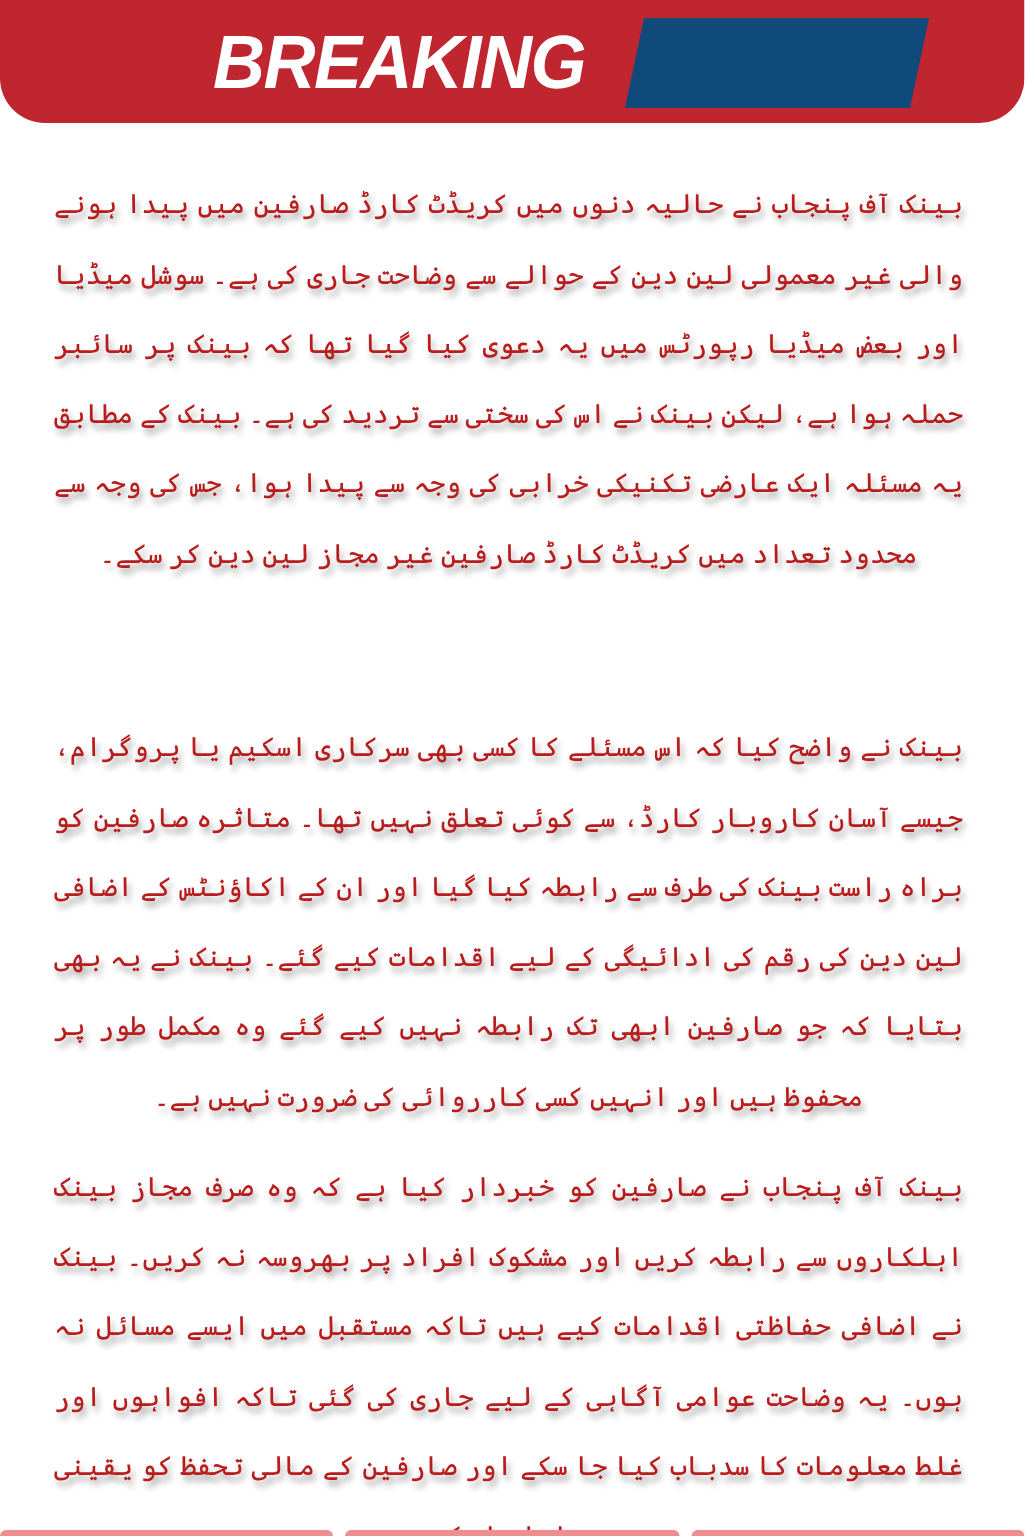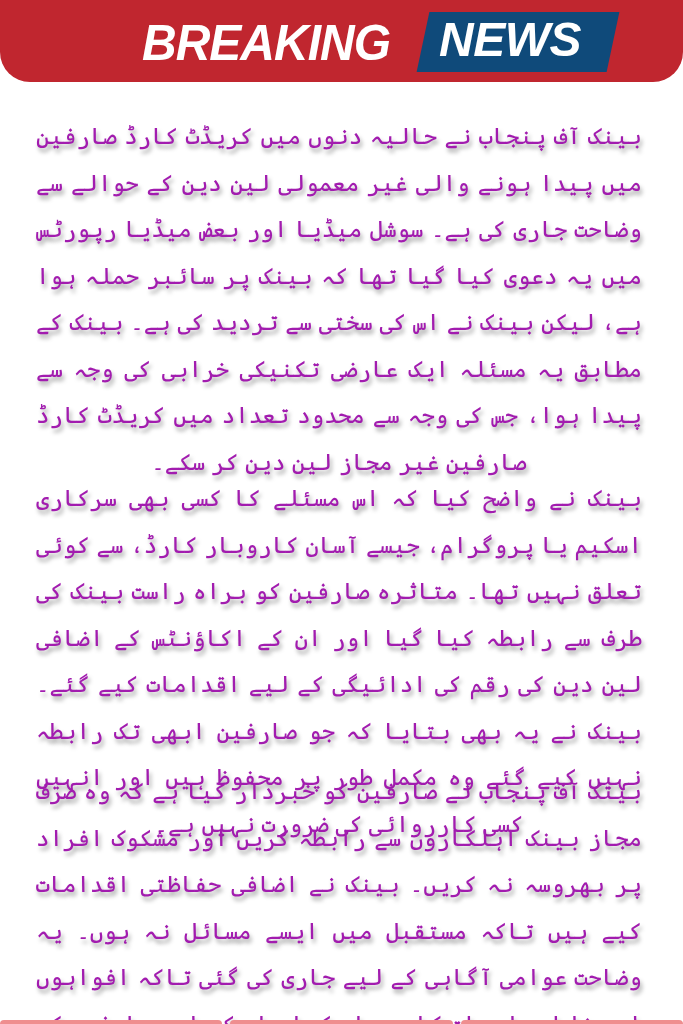--- a/index.html
+++ b/index.html
@@ -62,24 +62,24 @@
       letter-spacing: -0.5px;
       line-height: 1;
     }
     .article {
       position: absolute;
       left: 36px;
       width: 606px;
       direction: rtl;
       text-align: justify;
       text-align-last: center;
-      font-family: Liberation Sans, sans-serif;
-      font-size: 23px;
+      font-family: Liberation Serif, serif;
+      font-size: 18px;
       line-height: 46.5px;
-      color: #a21caf;
+      color: #b91c1c;
       text-shadow: 2px 4px 4px rgba(0,0,0,0.35);
       margin: 0;
     }
     .para-1 { top: 113px; }
     .para-2 { top: 475px; }
     .para-3 { top: 768px; }
 
     .bottom-tabs {
       position: absolute;
       left: 0;
@@ -96,21 +96,20 @@
       border-radius: 4px 4px 0 0;
     }
   </style>
 </head>
 <body>
 
 <div class="banner">
   <div class="banner-title">
     <span class="breaking-word">BREAKING</span>
     <div class="news-box"></div>
-    <span class="news-word">NEWS</span>
   </div>
 </div>
 
 <p class="article para-1" lang="ur">بینک آف پنجاب نے حالیہ دنوں میں کریڈٹ کارڈ صارفین میں پیدا ہونے والی غیر معمولی لین دین کے حوالے سے وضاحت جاری کی ہے۔ سوشل میڈیا اور بعض میڈیا رپورٹس میں یہ دعوی کیا گیا تھا کہ بینک پر سائبر حملہ ہوا ہے، لیکن بینک نے اس کی سختی سے تردید کی ہے۔ بینک کے مطابق یہ مسئلہ ایک عارضی تکنیکی خرابی کی وجہ سے پیدا ہوا، جس کی وجہ سے محدود تعداد میں کریڈٹ کارڈ صارفین غیر مجاز لین دین کر سکے۔</p>
 <p class="article para-2" lang="ur">بینک نے واضح کیا کہ اس مسئلے کا کسی بھی سرکاری اسکیم یا پروگرام، جیسے آسان کاروبار کارڈ، سے کوئی تعلق نہیں تھا۔ متاثرہ صارفین کو براہ راست بینک کی طرف سے رابطہ کیا گیا اور ان کے اکاؤنٹس کے اضافی لین دین کی رقم کی ادائیگی کے لیے اقدامات کیے گئے۔ بینک نے یہ بھی بتایا کہ جو صارفین ابھی تک رابطہ نہیں کیے گئے وہ مکمل طور پر محفوظ ہیں اور انہیں کسی کارروائی کی ضرورت نہیں ہے۔</p>
 <p class="article para-3" lang="ur">بینک آف پنجاب نے صارفین کو خبردار کیا ہے کہ وہ صرف مجاز بینک اہلکاروں سے رابطہ کریں اور مشکوک افراد پر بھروسہ نہ کریں۔ بینک نے اضافی حفاظتی اقدامات کیے ہیں تاکہ مستقبل میں ایسے مسائل نہ ہوں۔ یہ وضاحت عوامی آگاہی کے لیے جاری کی گئی تاکہ افواہوں اور غلط معلومات کا سدباب کیا جا سکے اور صارفین کے مالی تحفظ کو یقینی بنایا جا سکے۔</p>
 
 <div class="bottom-tabs">
   <div class="bottom-tab"></div>
   <div class="bottom-tab"></div>

